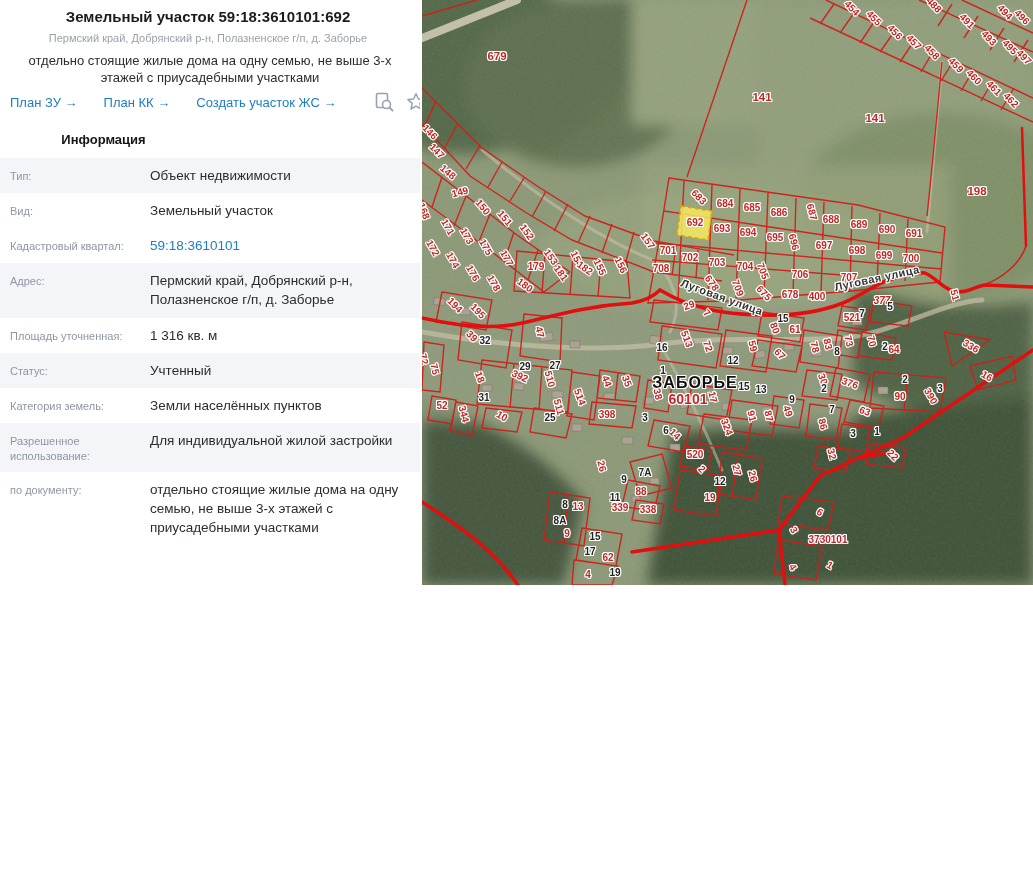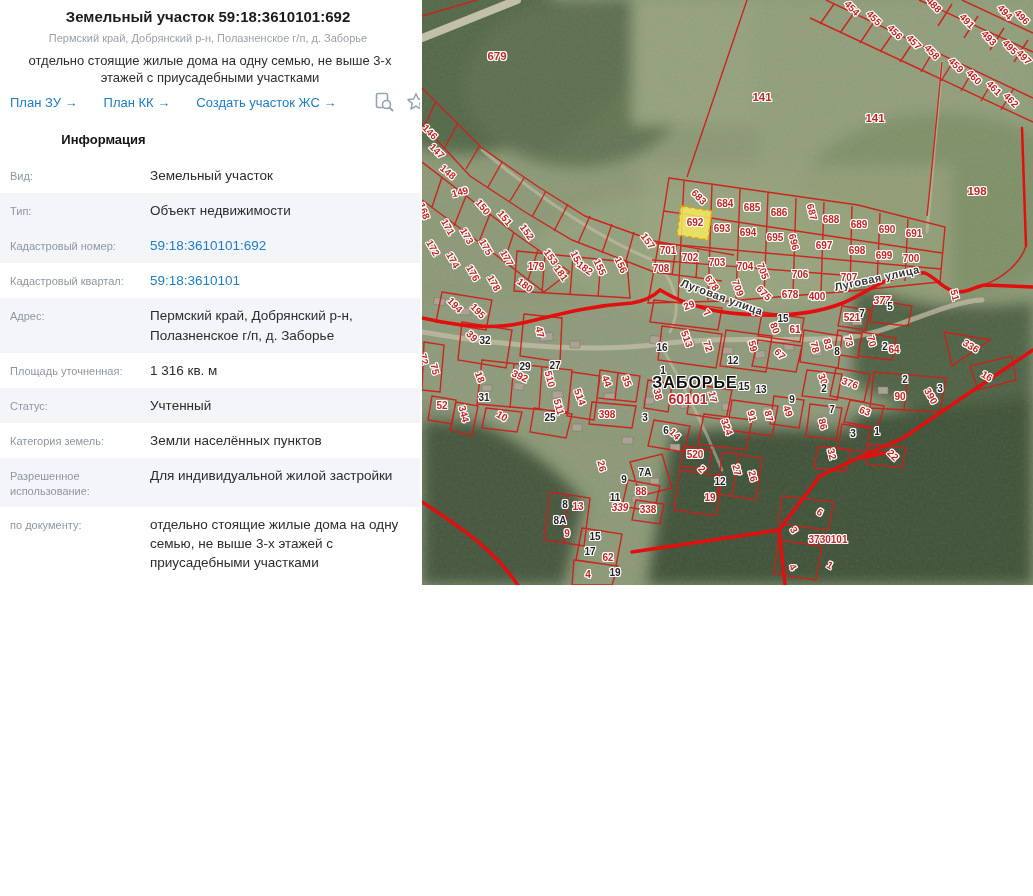--- a/index.html
+++ b/index.html
@@ -59,31 +59,27 @@
         </svg>
         <svg class="hicon" viewBox="0 0 20 20">
           <path d="M10 1.8 L12.4 7 L18 7.6 L13.8 11.4 L15 17 L10 14.1 L5 17 L6.2 11.4 L2 7.6 L7.6 7 Z" fill="none" stroke="#97a2b0" stroke-width="1.5" stroke-linejoin="round"></path>
         </svg>
       </div>
     </div>
     <div class="tabs" id="tabs-slot">
         <div class="tab active">Информация</div>
       </div>
     <div id="rows-slot">
+        <div class="irow shade">
+          <span class="ilabel">Тип:</span>
+          <div class="ival">Объект недвижимости</div>
+        </div>
         <div class="irow">
           <span class="ilabel">Вид:</span>
           <div class="ival">Земельный участок</div>
-        </div>
-        <div class="irow shade">
-          <span class="ilabel">Тип:</span>
-          <div class="ival">Объект недвижимости</div>
-        </div>
-        <div class="irow shade">
-          <span class="ilabel">Кадастровый номер:</span>
-          <div class="ival link">59:18:3610101:692</div>
         </div>
         <div class="irow">
           <span class="ilabel">Кадастровый квартал:</span>
           <div class="ival link">59:18:3610101</div>
         </div>
         <div class="irow shade">
           <span class="ilabel">Адрес:</span>
           <div class="ival">Пермский край, Добрянский р-н, Полазненское г/п, д. Заборье</div>
         </div>
         <div class="irow">
@@ -393,21 +389,21 @@
         <span class="plbl" style="left: 280px; top: 469px; transform: translate(-50%, -50%) rotate(45deg);">2</span>
         <span class="plbl dark" style="left: 298px; top: 481px; transform: translate(-50%, -50%) rotate(0deg);">12</span>
         <span class="plbl" style="left: 288px; top: 497px; transform: translate(-50%, -50%) rotate(0deg);">19</span>
         <span class="plbl" style="left: 315px; top: 470px; transform: translate(-50%, -50%) rotate(75deg);">27</span>
         <span class="plbl" style="left: 331px; top: 476px; transform: translate(-50%, -50%) rotate(75deg);">26</span>
         <span class="plbl" style="left: 180px; top: 466px; transform: translate(-50%, -50%) rotate(75deg);">26</span>
         <span class="plbl dark" style="left: 202px; top: 479px; transform: translate(-50%, -50%) rotate(0deg);">9</span>
         <span class="plbl dark" style="left: 223px; top: 472px; transform: translate(-50%, -50%) rotate(0deg);">7A</span>
         <span class="plbl" style="left: 219px; top: 491px; transform: translate(-50%, -50%) rotate(0deg);">88</span>
         <span class="plbl dark" style="left: 193px; top: 497px; transform: translate(-50%, -50%) rotate(0deg);">11</span>
-        <span class="plbl" style="left: 198px; top: 507px; transform: translate(-50%, -50%) rotate(0deg); font-style: italic;">339</span>
+        <span class="plbl" style="left: 198px; top: 507px; transform: translate(-50%, -50%) rotate(0deg);">339</span>
         <span class="plbl" style="left: 226px; top: 509px; transform: translate(-50%, -50%) rotate(0deg);">338</span>
         <span class="plbl dark" style="left: 143px; top: 504px; transform: translate(-50%, -50%) rotate(0deg);">8</span>
         <span class="plbl" style="left: 156px; top: 506px; transform: translate(-50%, -50%) rotate(0deg);">13</span>
         <span class="plbl dark" style="left: 138px; top: 520px; transform: translate(-50%, -50%) rotate(0deg);">8A</span>
         <span class="plbl" style="left: 145px; top: 533px; transform: translate(-50%, -50%) rotate(0deg);">9</span>
         <span class="plbl dark" style="left: 173px; top: 536px; transform: translate(-50%, -50%) rotate(0deg);">15</span>
         <span class="plbl dark" style="left: 168px; top: 551px; transform: translate(-50%, -50%) rotate(0deg);">17</span>
         <span class="plbl" style="left: 186px; top: 557px; transform: translate(-50%, -50%) rotate(0deg);">62</span>
         <span class="plbl" style="left: 166px; top: 574px; transform: translate(-50%, -50%) rotate(0deg);">4</span>
         <span class="plbl dark" style="left: 193px; top: 572px; transform: translate(-50%, -50%) rotate(0deg);">19</span>

